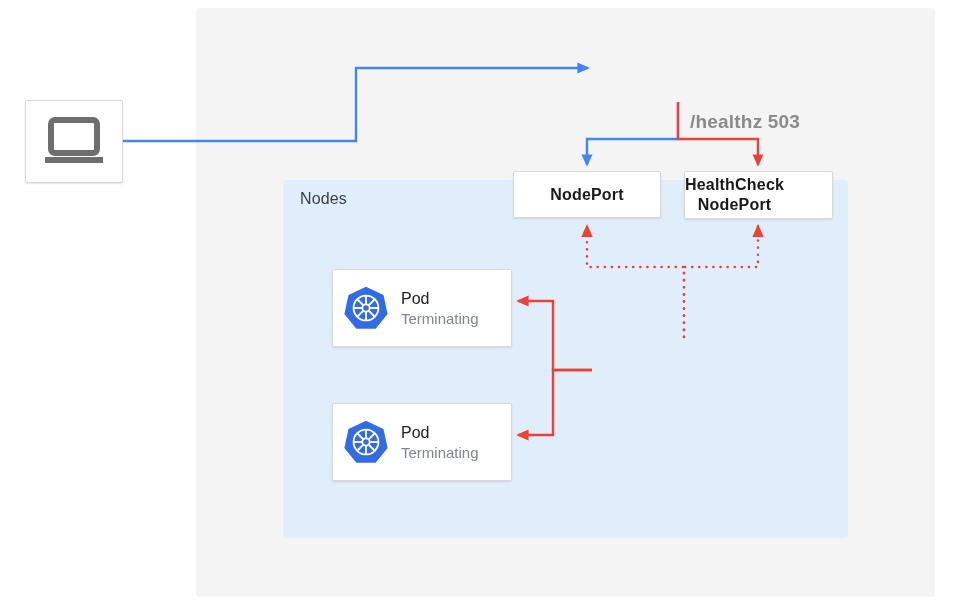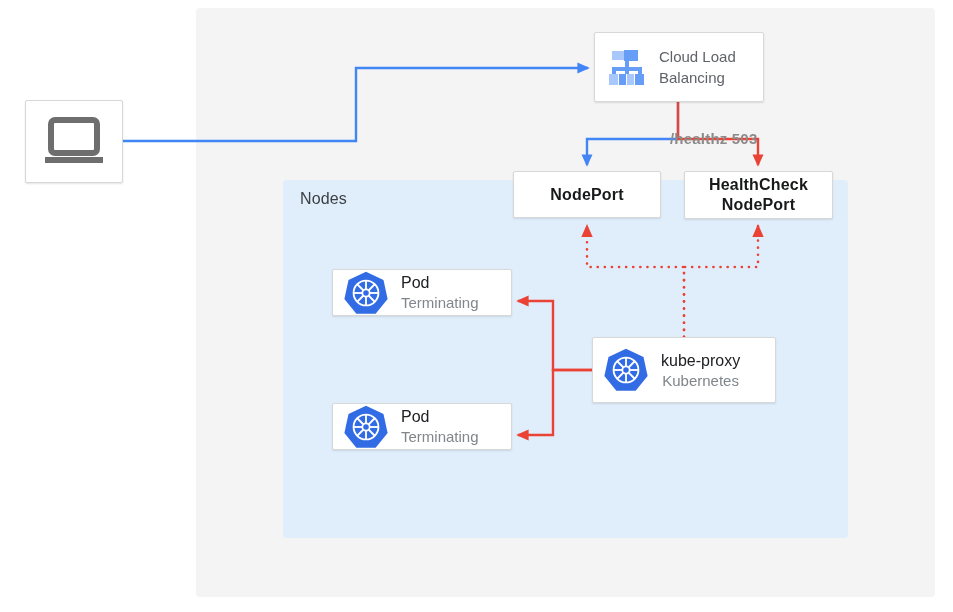--- a/index.html
+++ b/index.html
@@ -79,35 +79,35 @@
 
   
   .np-box {
     left: 513px; top: 171px;
     width: 148px; height: 47px;
     display: flex; align-items: center; justify-content: center;
   }
   .hcnp-box {
     left: 684px; top: 171px;
     width: 149px; height: 48px;
-    display: flex; align-items: center; justify-content: center;
+    display: flex; align-items: center; 
   }
   .np-label {
     font-size: 16px;
     font-weight: bold;
     color: #18191a;
     text-align: center;
     line-height: 20px;
     letter-spacing: 0.2px;
   }
 
   
   .pod-box {
     left: 332px;
-    width: 180px; height: 47px;
+    width: 180px; height: 78px;
     display: flex; align-items: center; padding-left: 10px;
   }
   .pod-box.pod-1 { top: 269px; }
   .pod-box.pod-2 { top: 403px; }
 
   
   .kp-box {
     left: 592px; top: 337px;
     width: 184px; height: 66px;
     display: flex; align-items: center; padding-left: 10px;
@@ -122,26 +122,25 @@
   }
   .node-sub {
     font-size: 15px;
     color: #80868b;
     line-height: 20px;
     text-align: center;
   }
 
   
   .healthz-label {
-    left: 670px; top: 111px;
-    font-size: 15px;
+    left: 690px; top: 111px;
+    font-size: 19px;
     font-weight: bold;
     color: #8a8a8a;
     letter-spacing: 0.2px;
-    margin-top: 19px;
   }
 
   svg.edges {
     position: absolute;
     left: 0; top: 0;
     width: 953px; height: 612px;
     overflow: visible;
     pointer-events: none;
   }
 </style>
@@ -184,39 +183,20 @@
 
   <div class="abs healthz-label">/healthz 503</div>
 
   <div class="abs card client-box">
     <svg width="62" height="50" viewBox="0 0 62 50">
       <rect x="8" y="3" width="46" height="33" rx="4" ry="4" fill="none" stroke="#6e6e6e" stroke-width="6"></rect>
       <rect x="2" y="40" width="58" height="6" fill="#6e6e6e"></rect>
     </svg>
   </div>
 
-  <div class="abs card clb-box">
-    <svg class="clb-icon" viewBox="0 0 44 44">
-      <rect x="7" y="6" width="12" height="9" fill="#a8c7fa"></rect>
-      <rect x="19" y="5" width="14" height="11" fill="#669df6"></rect>
-      <rect x="20" y="16" width="4" height="7" fill="#669df6"></rect>
-      <rect x="7" y="22" width="30" height="4" fill="#669df6"></rect>
-      <rect x="7" y="22" width="4" height="7" fill="#669df6"></rect>
-      <rect x="20" y="22" width="4" height="7" fill="#669df6"></rect>
-      <rect x="33" y="22" width="4" height="7" fill="#669df6"></rect>
-      <rect x="4" y="29" width="9" height="11" fill="#a8c7fa"></rect>
-      <rect x="14" y="29" width="7" height="11" fill="#669df6"></rect>
-      <rect x="22" y="29" width="7" height="11" fill="#a8c7fa"></rect>
-      <rect x="30" y="29" width="9" height="11" fill="#669df6"></rect>
-    </svg>
-    <div class="clb-text">
-      <div>Cloud Load</div>
-      <div>Balancing</div>
-    </div>
-  </div>
 
   <div class="abs card np-box">
     <div class="np-label">NodePort</div>
   </div>
 
   <div class="abs card hcnp-box">
     <div class="np-label">
       <div>HealthCheck</div>
       <div>NodePort</div>
     </div>
@@ -259,35 +239,14 @@
         <line x1="69" y1="31" x2="56" y2="44"></line>
         <line x1="44" y1="56" x2="31" y2="69"></line>
       </g>
     </svg>
     <div class="node-text">
       <div class="node-title">Pod</div>
       <div class="node-sub">Terminating</div>
     </div>
   </div>
 
-  <div class="abs card kp-box">
-    <svg class="k8s-icon" viewBox="0 0 100 100">
-      <path d="M50 4 L88 22 L97 63 L71 95 L29 95 L3 63 L12 22 Z" fill="#326ce5"></path>
-      <circle cx="50" cy="50" r="27" fill="none" stroke="#ffffff" stroke-width="4"></circle>
-      <circle cx="50" cy="50" r="8" fill="none" stroke="#ffffff" stroke-width="4"></circle>
-      <g stroke="#ffffff" stroke-width="4">
-        <line x1="50" y1="23" x2="50" y2="42"></line>
-        <line x1="50" y1="58" x2="50" y2="77"></line>
-        <line x1="23" y1="50" x2="42" y2="50"></line>
-        <line x1="58" y1="50" x2="77" y2="50"></line>
-        <line x1="31" y1="31" x2="44" y2="44"></line>
-        <line x1="56" y1="56" x2="69" y2="69"></line>
-        <line x1="69" y1="31" x2="56" y2="44"></line>
-        <line x1="44" y1="56" x2="31" y2="69"></line>
-      </g>
-    </svg>
-    <div class="node-text">
-      <div class="node-title">kube-proxy</div>
-      <div class="node-sub">Kubernetes</div>
-    </div>
-  </div>
 
 </div>
 
 </body></html>

